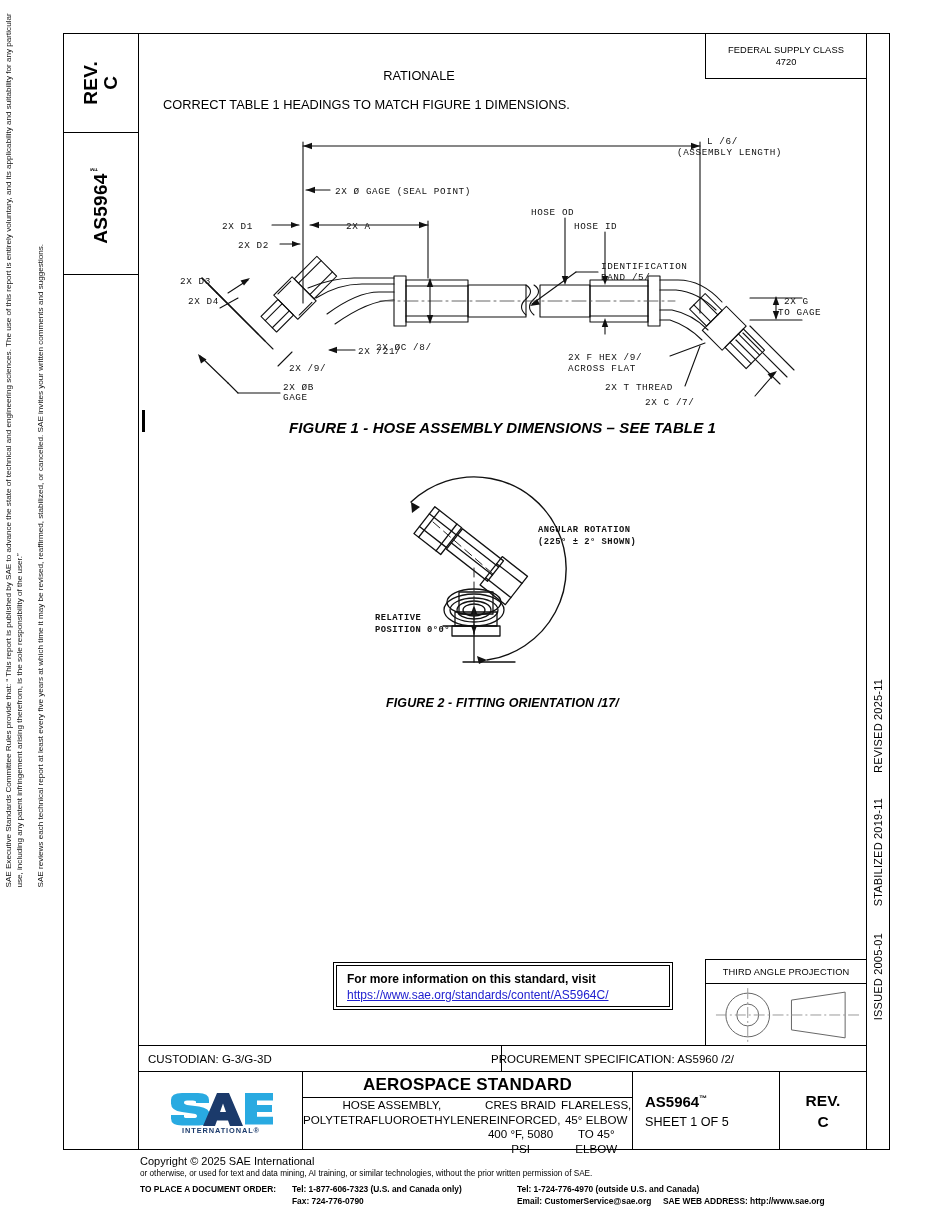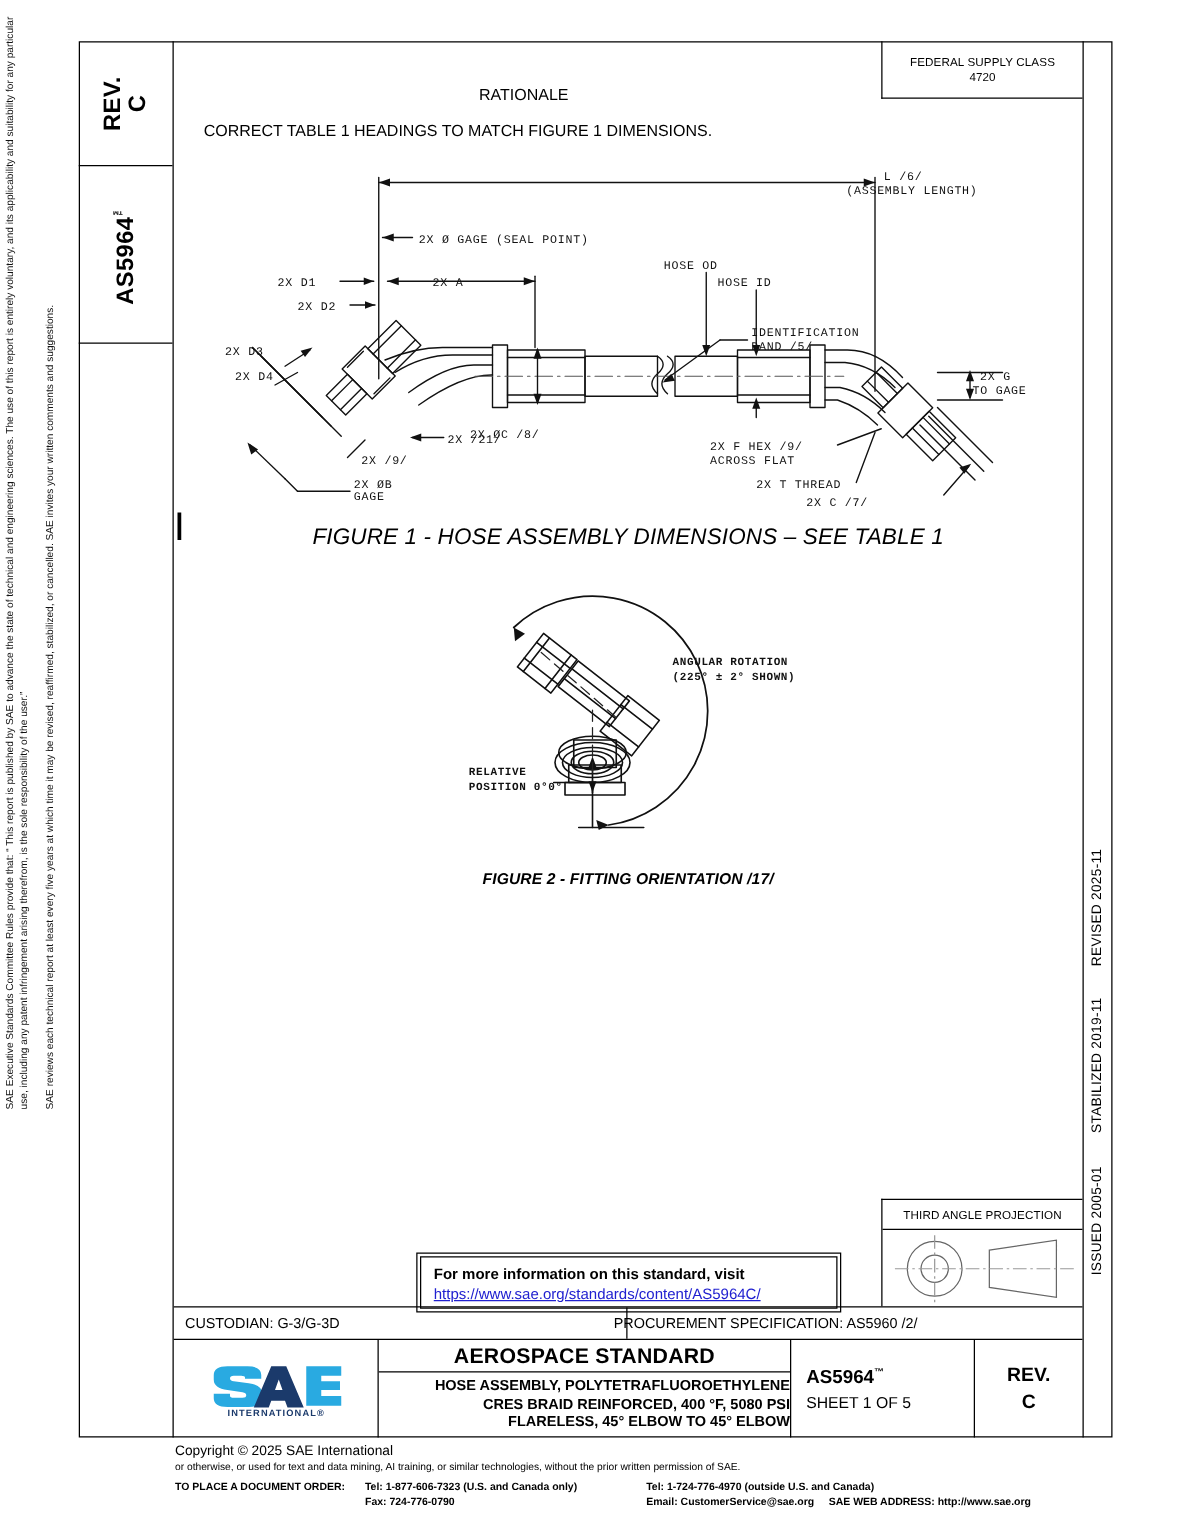--- a/index.html
+++ b/index.html
@@ -47,28 +47,28 @@
 
   #rationale-title{left:139px;top:68px;width:560px;text-align:center;font-size:12.8px;}
   #rationale-text{left:163px;top:97px;font-size:12.8px;}
 
   
   #change-bar{left:142px;top:410px;width:3px;height:22px;background:#000;}
 
   
   #fig1-svg{left:180px;top:128px;}
   #fig1-cap{left:139px;top:419px;width:727px;text-align:center;
-     font-size:18px;font-weight:normal;font-style:italic;letter-spacing:.1px;}
+     font-size:15px;font-weight:bold;font-style:italic;letter-spacing:.1px;}
 
   #fig2-svg{left:375px;top:450px;}
   #fig2-cap{left:139px;top:696px;width:727px;text-align:center;
      font-size:12.5px;font-weight:bold;font-style:italic;letter-spacing:.1px;}
 
   
-  #info-box{left:333px;top:1002px;width:340px;height:48px;
+  #info-box{left:333px;top:962px;width:340px;height:48px;
      border:1.3px solid #000;box-sizing:border-box;padding:2px;}
   #info-box .inner{width:100%;height:100%;border:1.3px solid #000;box-sizing:border-box;
      padding:5px 0 0 10px;}
   #info-box .l1{font-size:12px;font-weight:bold;line-height:16px;}
   #info-box .l2{font-size:12px;line-height:16px;color:#2020d0;text-decoration:underline;}
 
   
   #tap-box{left:705px;top:959px;width:161px;height:86px;
      border-left:1.2px solid #000;border-top:1.2px solid #000;box-sizing:border-box;}
   #tap-head{position:absolute;left:0;top:0;width:100%;height:24px;
@@ -89,21 +89,21 @@
   
   #title-block{left:139px;top:1072px;width:727px;height:78px;}
   #tb-logo{position:absolute;left:0;top:0;width:164px;height:100%;
      border-right:1.2px solid #000;box-sizing:border-box;
      display:flex;align-items:center;justify-content:center;}
   #tb-mid{position:absolute;left:164px;top:0;width:330px;height:100%;
      border-right:1.2px solid #000;box-sizing:border-box;}
   #tb-mid .head{height:26px;border-bottom:1.2px solid #000;box-sizing:border-box;
      display:flex;align-items:center;justify-content:center;}
   #tb-mid .head span{font-size:17px;font-weight:bold;letter-spacing:.2px;}
-  #tb-mid .desc{height:52px;display:flex;flex-direction:column;align-items:flex-end;justify-content:center;font-weight:bold;}
+  #tb-mid .desc{height:52px;display:flex;flex-direction:row;align-items:flex-start;justify-content:center;}
   #tb-mid .desc span{font-size:11.6px;line-height:14.5px;text-align:center;}
   #tb-num{position:absolute;left:494px;top:0;width:147px;height:100%;
      border-right:1.2px solid #000;box-sizing:border-box;
      display:flex;flex-direction:column;justify-content:center;padding-left:12px;}
   #tb-num .n1{font-size:15px;font-weight:bold;}
   #tb-num .n1 sup{font-size:8px;vertical-align:super;}
   #tb-num .n2{font-size:12.6px;margin-top:5px;}
   #tb-rev{position:absolute;left:641px;top:0;width:86px;height:100%;
      display:flex;flex-direction:column;align-items:center;justify-content:center;}
   #tb-rev .r1{font-size:15.5px;font-weight:bold;}

